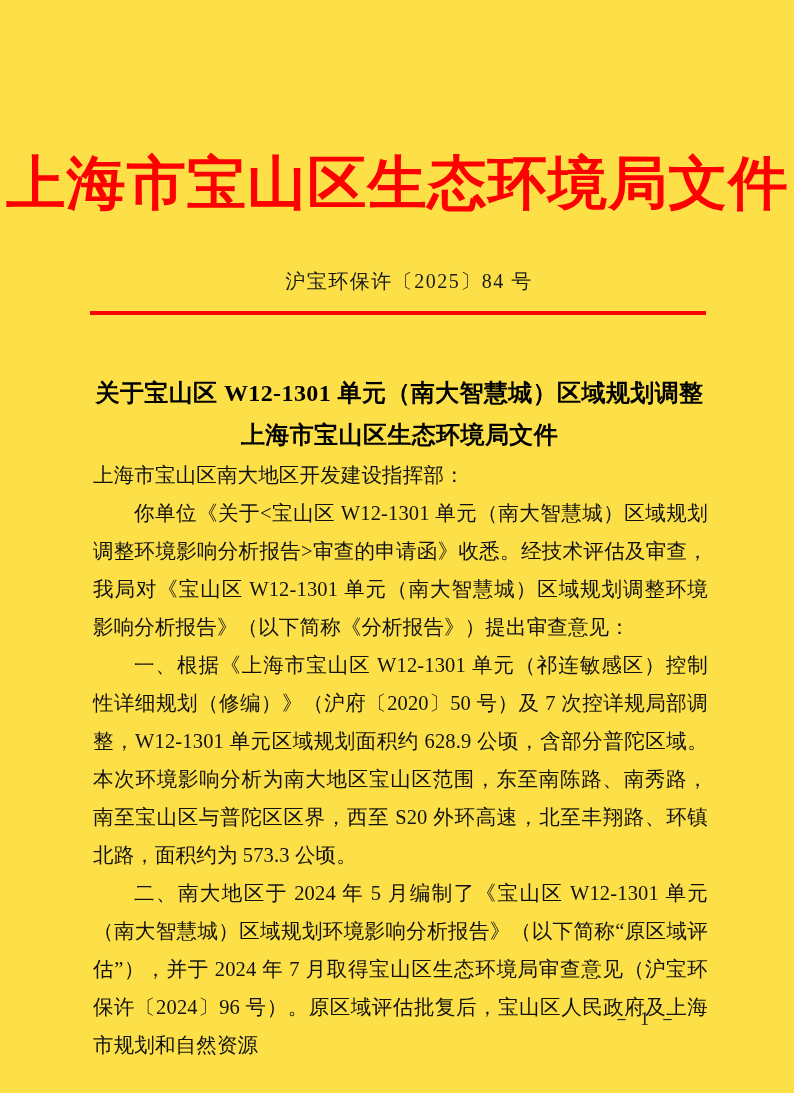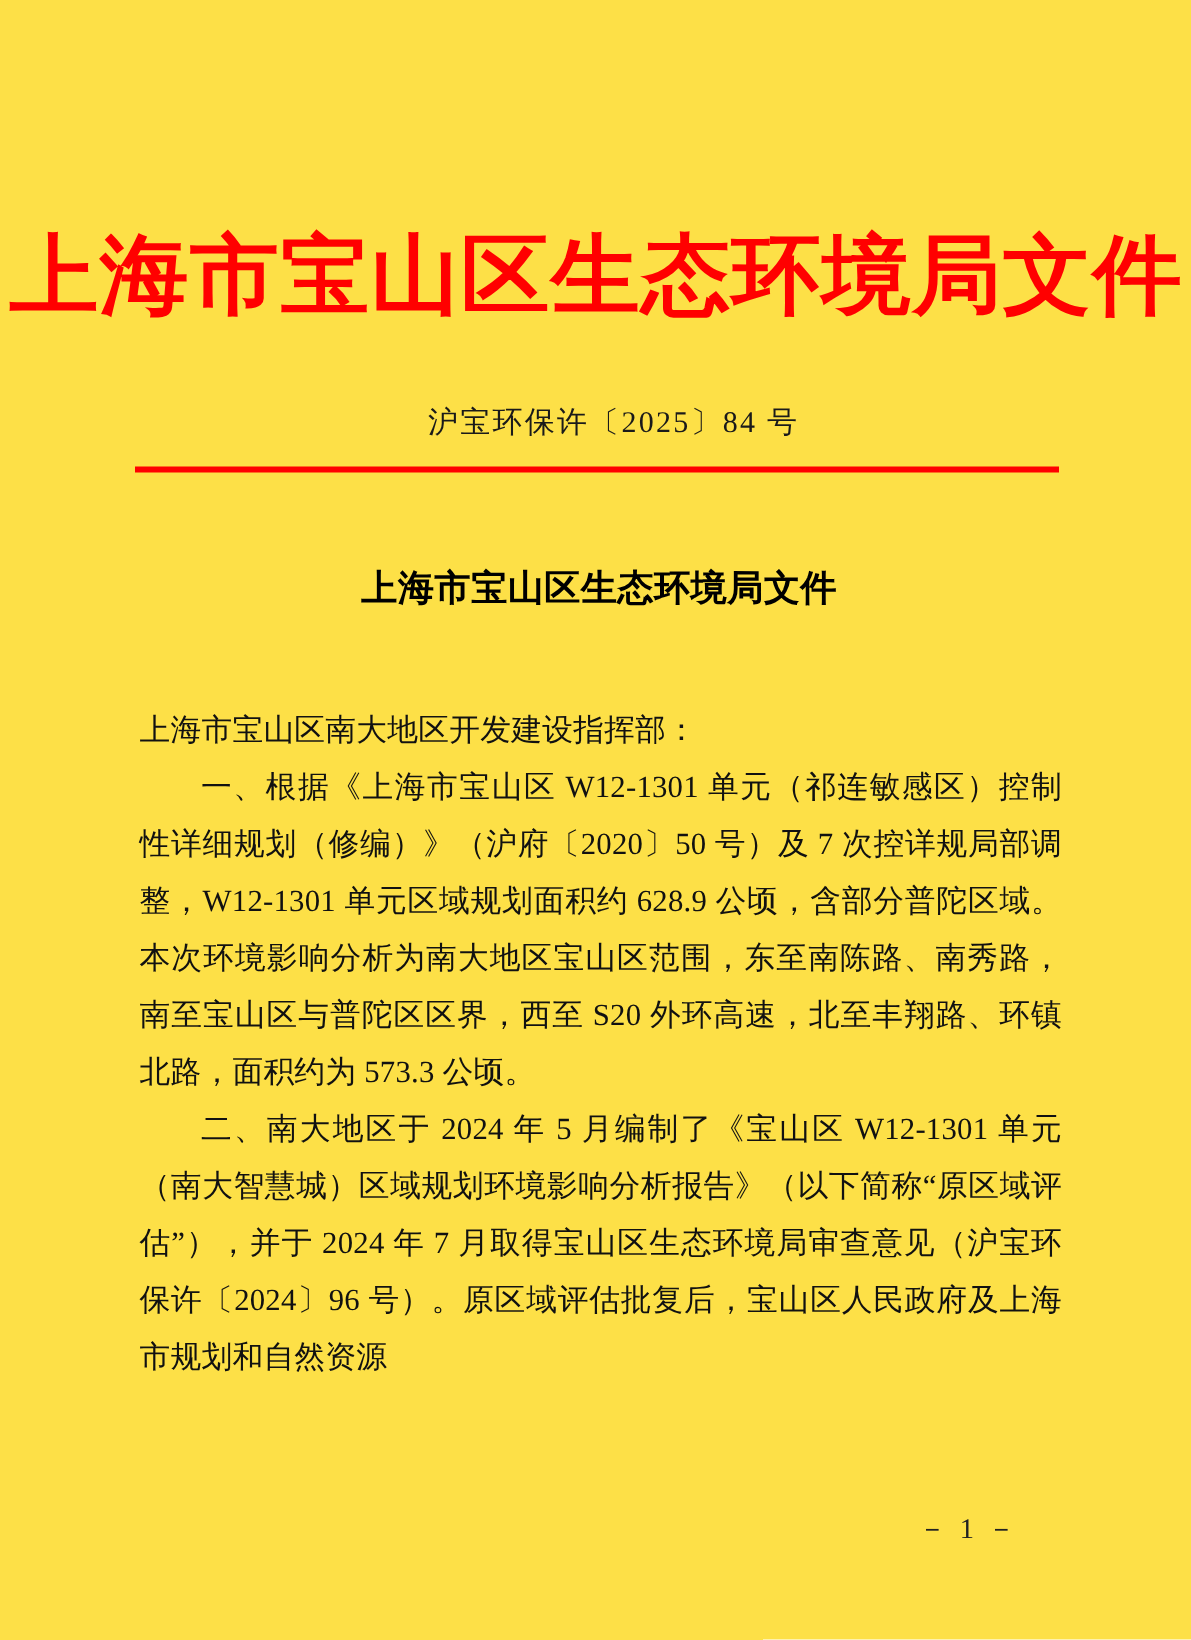--- a/index.html
+++ b/index.html
@@ -82,21 +82,21 @@
     letter-spacing: 0.4px;
     color: #000000;
   }
   .subject-title .tline {
     display: block;
   }
 
   
   .body-block {
     position: absolute;
-    top: 468px;
+    top: 456px;
     left: 93px;
     width: 615px;
   }
   .para {
     font-family: "Liberation Serif", "DejaVu Serif", serif;
     font-size: 20.5px;
     line-height: 38px;
     color: #111111;
     text-align: justify;
     text-justify: inter-ideograph;
@@ -137,25 +137,27 @@
     <div class="masthead-title">上海市宝山区生态环境局文件</div>
   </div>
 
   <div class="doc-number-row">
     <span class="doc-number">沪宝环保许〔2025〕84 号</span>
   </div>
 
   <div class="red-rule"></div>
 
   <div class="subject-title">
+    <span class="tline">关于宝山区 W12-1301 单元（南大智慧城）区域规划调整</span>
     <span class="tline">上海市宝山区生态环境局文件</span>
   </div>
 
   <div class="body-block">
     <p class="para salutation">上海市宝山区南大地区开发建设指挥部：</p>
+    <p class="para indent">你单位《关于&lt;宝山区 W12-1301 单元（南大智慧城）区域规划调整环境影响分析报告&gt;审查的申请函》收悉。经技术评估及审查，我局对《宝山区 W12-1301 单元（南大智慧城）区域规划调整环境影响分析报告》（以下简称《分析报告》）提出审查意见：</p>
     <p class="para indent">一、根据《上海市宝山区 W12-1301 单元（祁连敏感区）控制性详细规划（修编）》（沪府〔2020〕50 号）及 7 次控详规局部调整，W12-1301 单元区域规划面积约 628.9 公顷，含部分普陀区域。本次环境影响分析为南大地区宝山区范围，东至南陈路、南秀路，南至宝山区与普陀区区界，西至 S20 外环高速，北至丰翔路、环镇北路，面积约为 573.3 公顷。</p>
     <p class="para indent">二、南大地区于 2024 年 5 月编制了《宝山区 W12-1301 单元（南大智慧城）区域规划环境影响分析报告》（以下简称“原区域评估”），并于 2024 年 7 月取得宝山区生态环境局审查意见（沪宝环保许〔2024〕96 号）。原区域评估批复后，宝山区人民政府及上海市规划和自然资源</p>
   </div>
 
   <div class="page-footer">
     <span class="page-number">－ 1 －</span>
   </div>
 
 </div>
 

